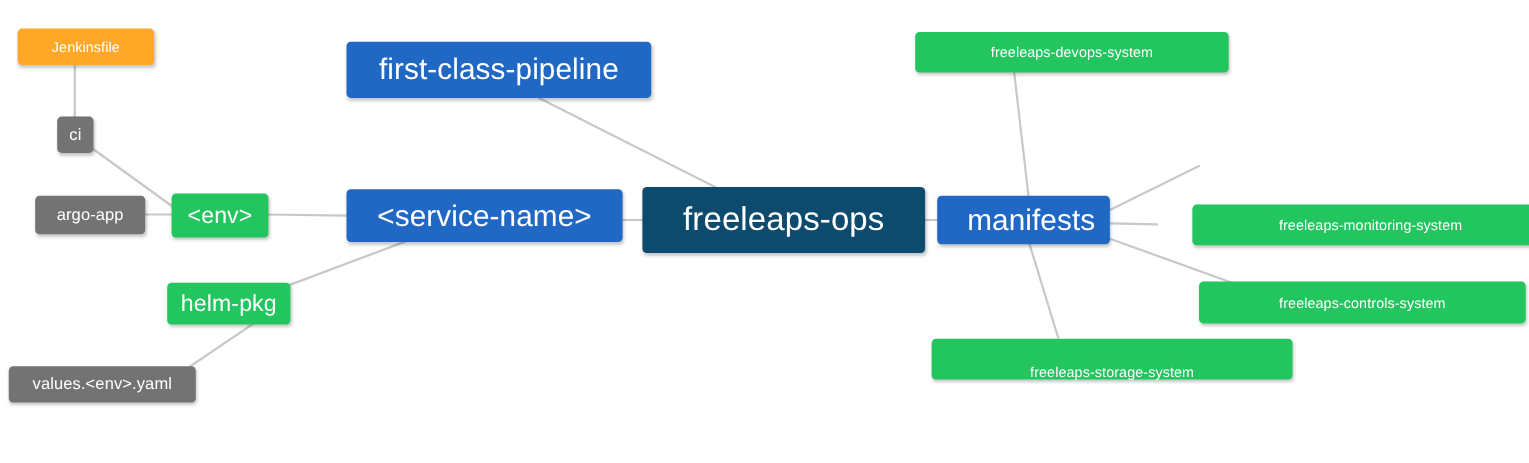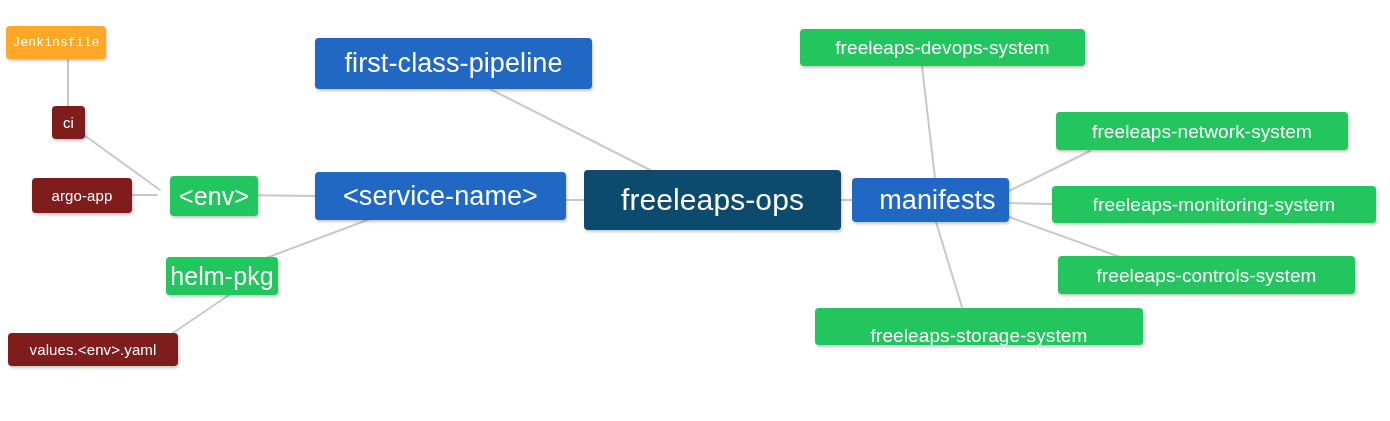--- a/index.html
+++ b/index.html
@@ -49,26 +49,26 @@
   .lvl-blue {
     background: #2068c4;
   }
   .lvl-green {
     background: #22c55e;
   }
   .lvl-orange {
     background: #ffa726;
   }
   .lvl-red {
-    background: #7f1d1d;
+    background: #737373;
   }
   .sz-xl { font-size: 30px; }
   .sz-lg { font-size: 27px; }
-  .sz-md { font-size: 25px; margin-left: 14px; }
-  .sz-sm { font-size: 19px; }
+  .sz-md { font-size: 21px; }
+  .sz-sm { font-size: 13px; margin-left: 32px; }
   .sz-xs { font-size: 15px; }
   .sz-xxs { font-size: 13px; }
 </style>
 </head>
 <body>
 
 <div id="canvas">
 
   <svg id="edges" width="1390" height="421" viewBox="0 0 1390 421" xmlns="http://www.w3.org/2000/svg">
     <g stroke="#c8c8c8" stroke-width="2" fill="none" stroke-linecap="round">
@@ -96,21 +96,21 @@
       <path d="M 1009 191 L 1090 151"></path>
 
       <path d="M 1009 203 L 1052 204"></path>
 
       <path d="M 1009 217 L 1120 257"></path>
 
       <path d="M 936 222 L 962 307"></path>
     </g>
   </svg>
 
-  <div class="node lvl-orange sz-xxs" style="left:6px; top:26px; width:100px; height:33px;font-family:Liberation Mono, monospace;">
+  <div class="node lvl-orange sz-xxs" style="left:16px; top:26px; width:124px; height:33px;">
     <span>Jenkinsfile</span>
   </div>
 
   <div class="node lvl-red sz-xs" style="left:52px; top:106px; width:33px; height:33px;">
     <span>ci</span>
   </div>
 
   <div class="node lvl-red sz-xs" style="left:32px; top:178px; width:100px; height:35px;">
     <span>argo-app</span>
   </div>
@@ -140,23 +140,20 @@
   </div>
 
   <div class="node lvl-blue sz-lg" style="left:852px; top:178px; width:157px; height:44px;padding-left:24px;">
     <span>manifests</span>
   </div>
 
   <div class="node lvl-green sz-sm" style="left:800px; top:29px; width:285px; height:37px;">
     <span>freeleaps-devops-system</span>
   </div>
 
-  <div class="node lvl-green sz-sm" style="left:1056px; top:112px; width:292px; height:38px;">
-    <span>freeleaps-network-system</span>
-  </div>
 
   <div class="node lvl-green sz-sm" style="left:1052px; top:186px; width:324px; height:37px;">
     <span>freeleaps-monitoring-system</span>
   </div>
 
   <div class="node lvl-green sz-sm" style="left:1058px; top:256px; width:297px; height:38px;">
     <span>freeleaps-controls-system</span>
   </div>
 
   <div class="node lvl-green sz-sm" style="left:815px; top:308px; width:328px; height:37px;align-items:flex-end;">

